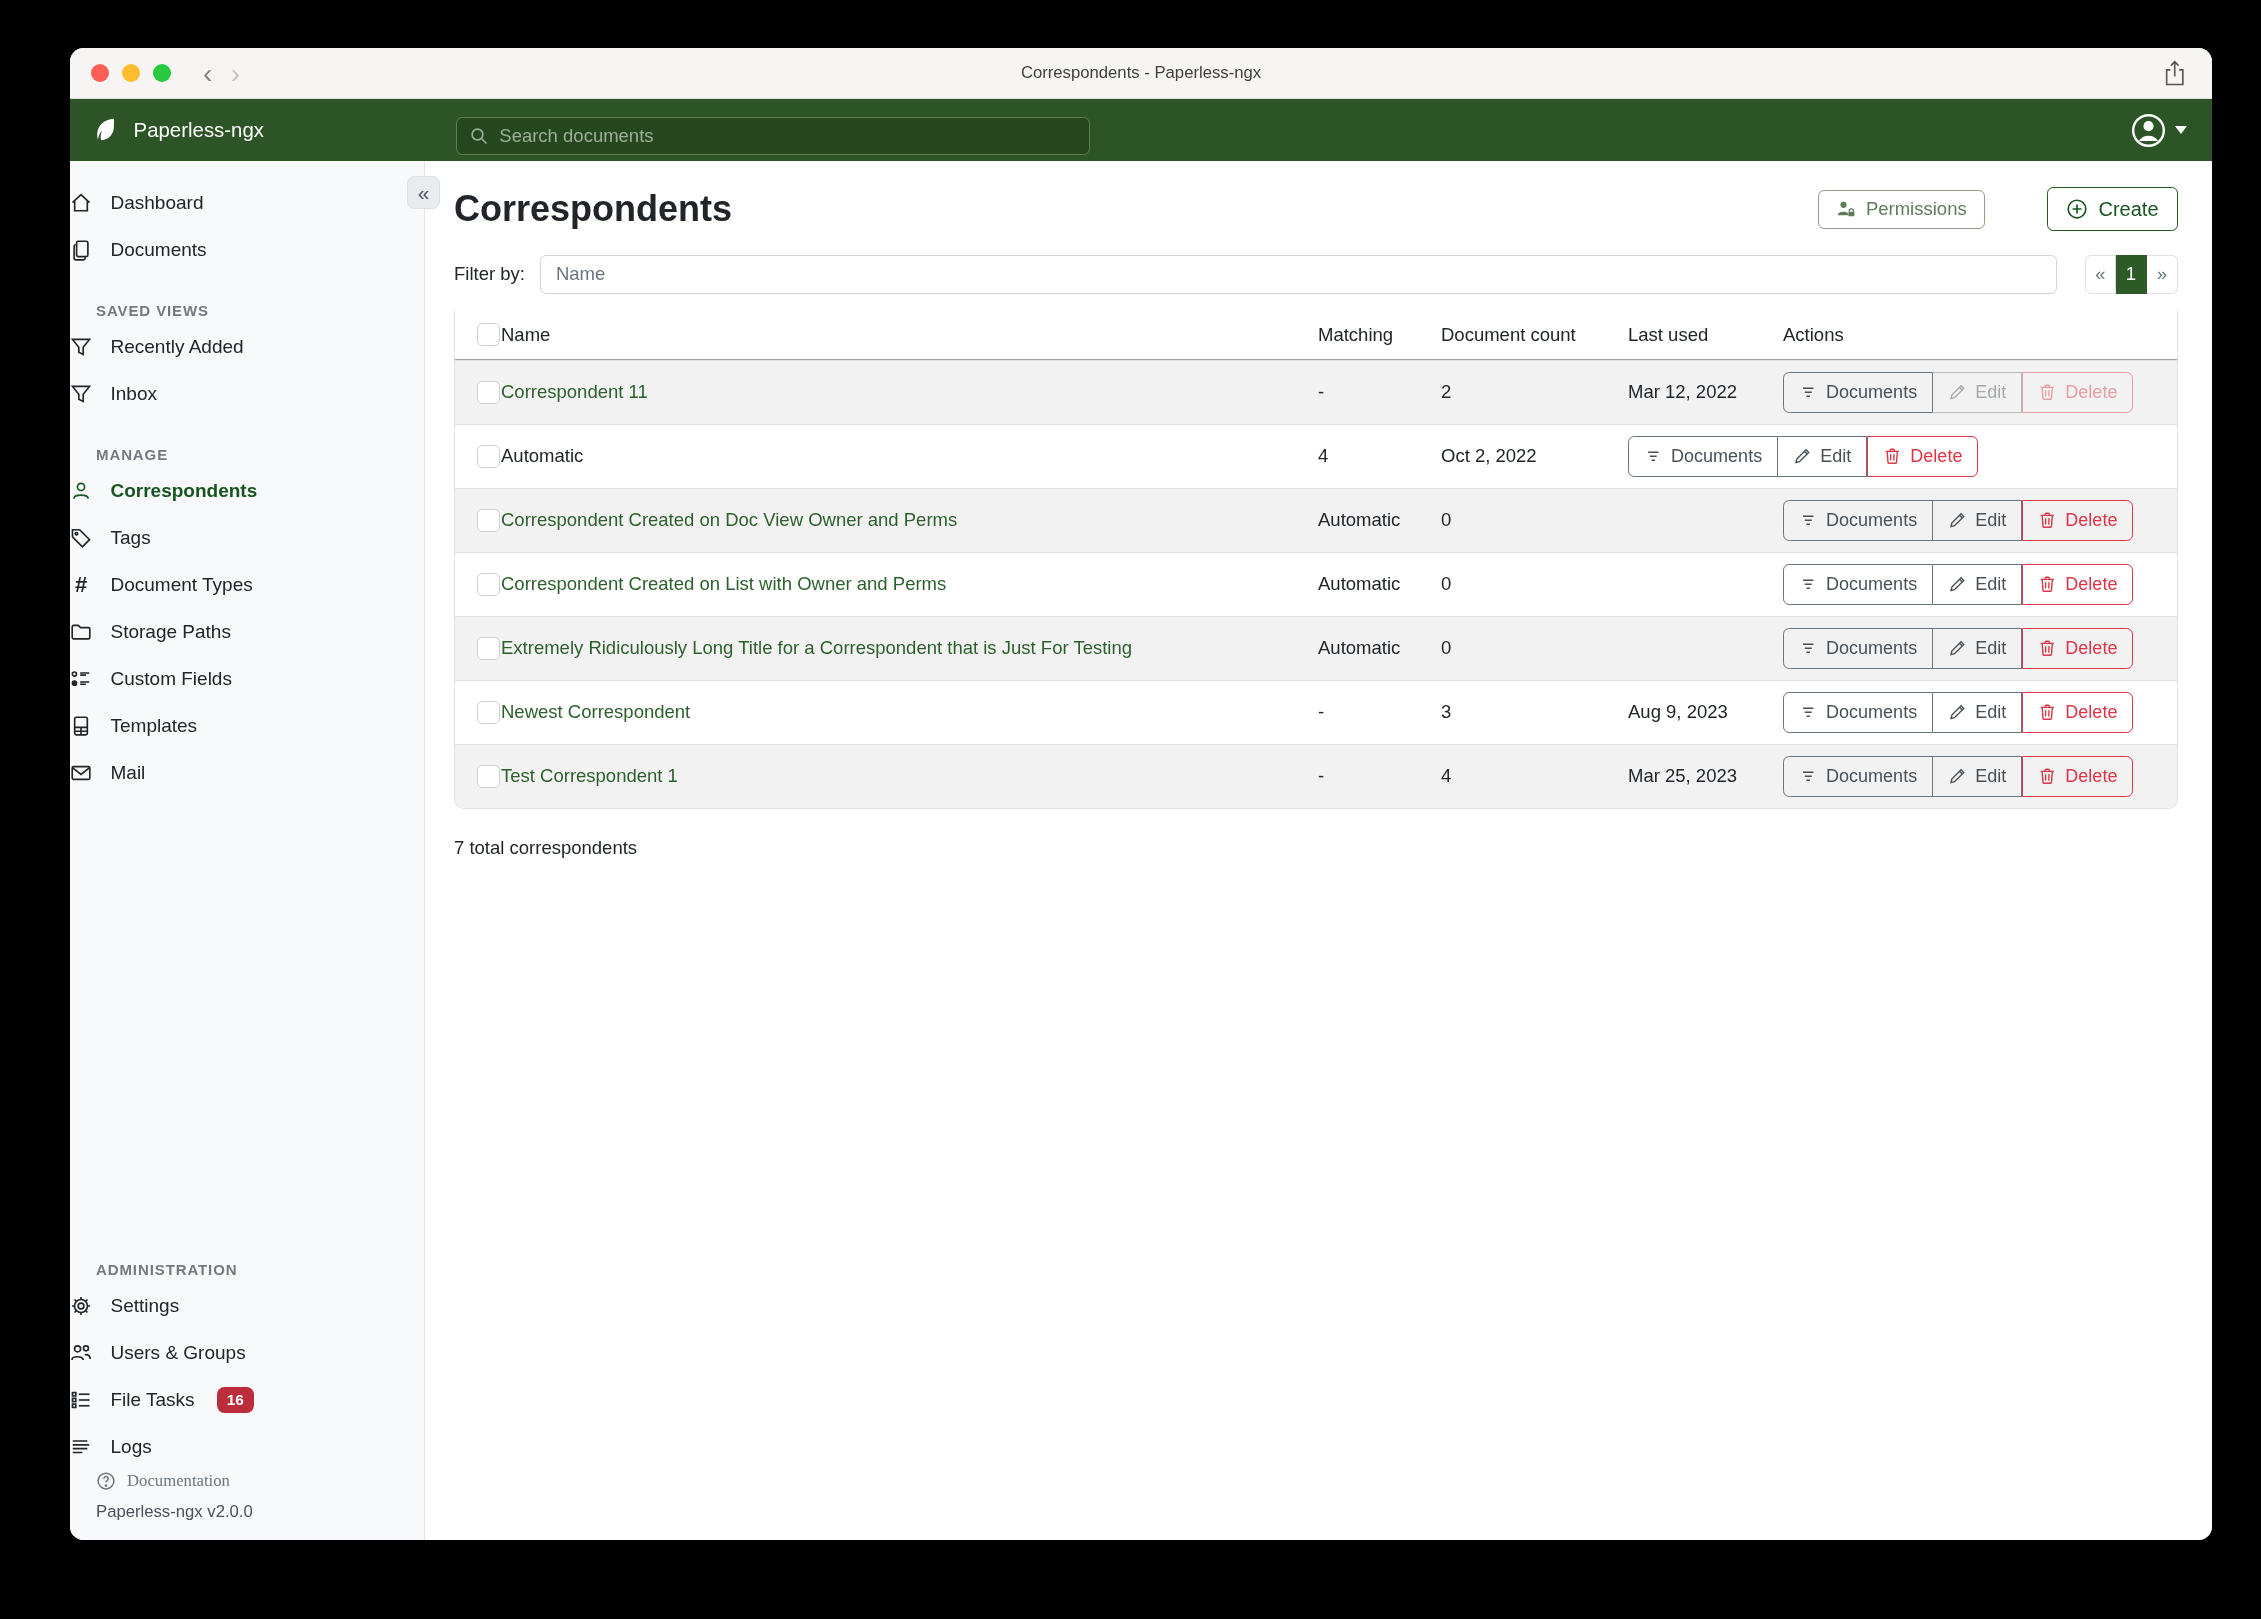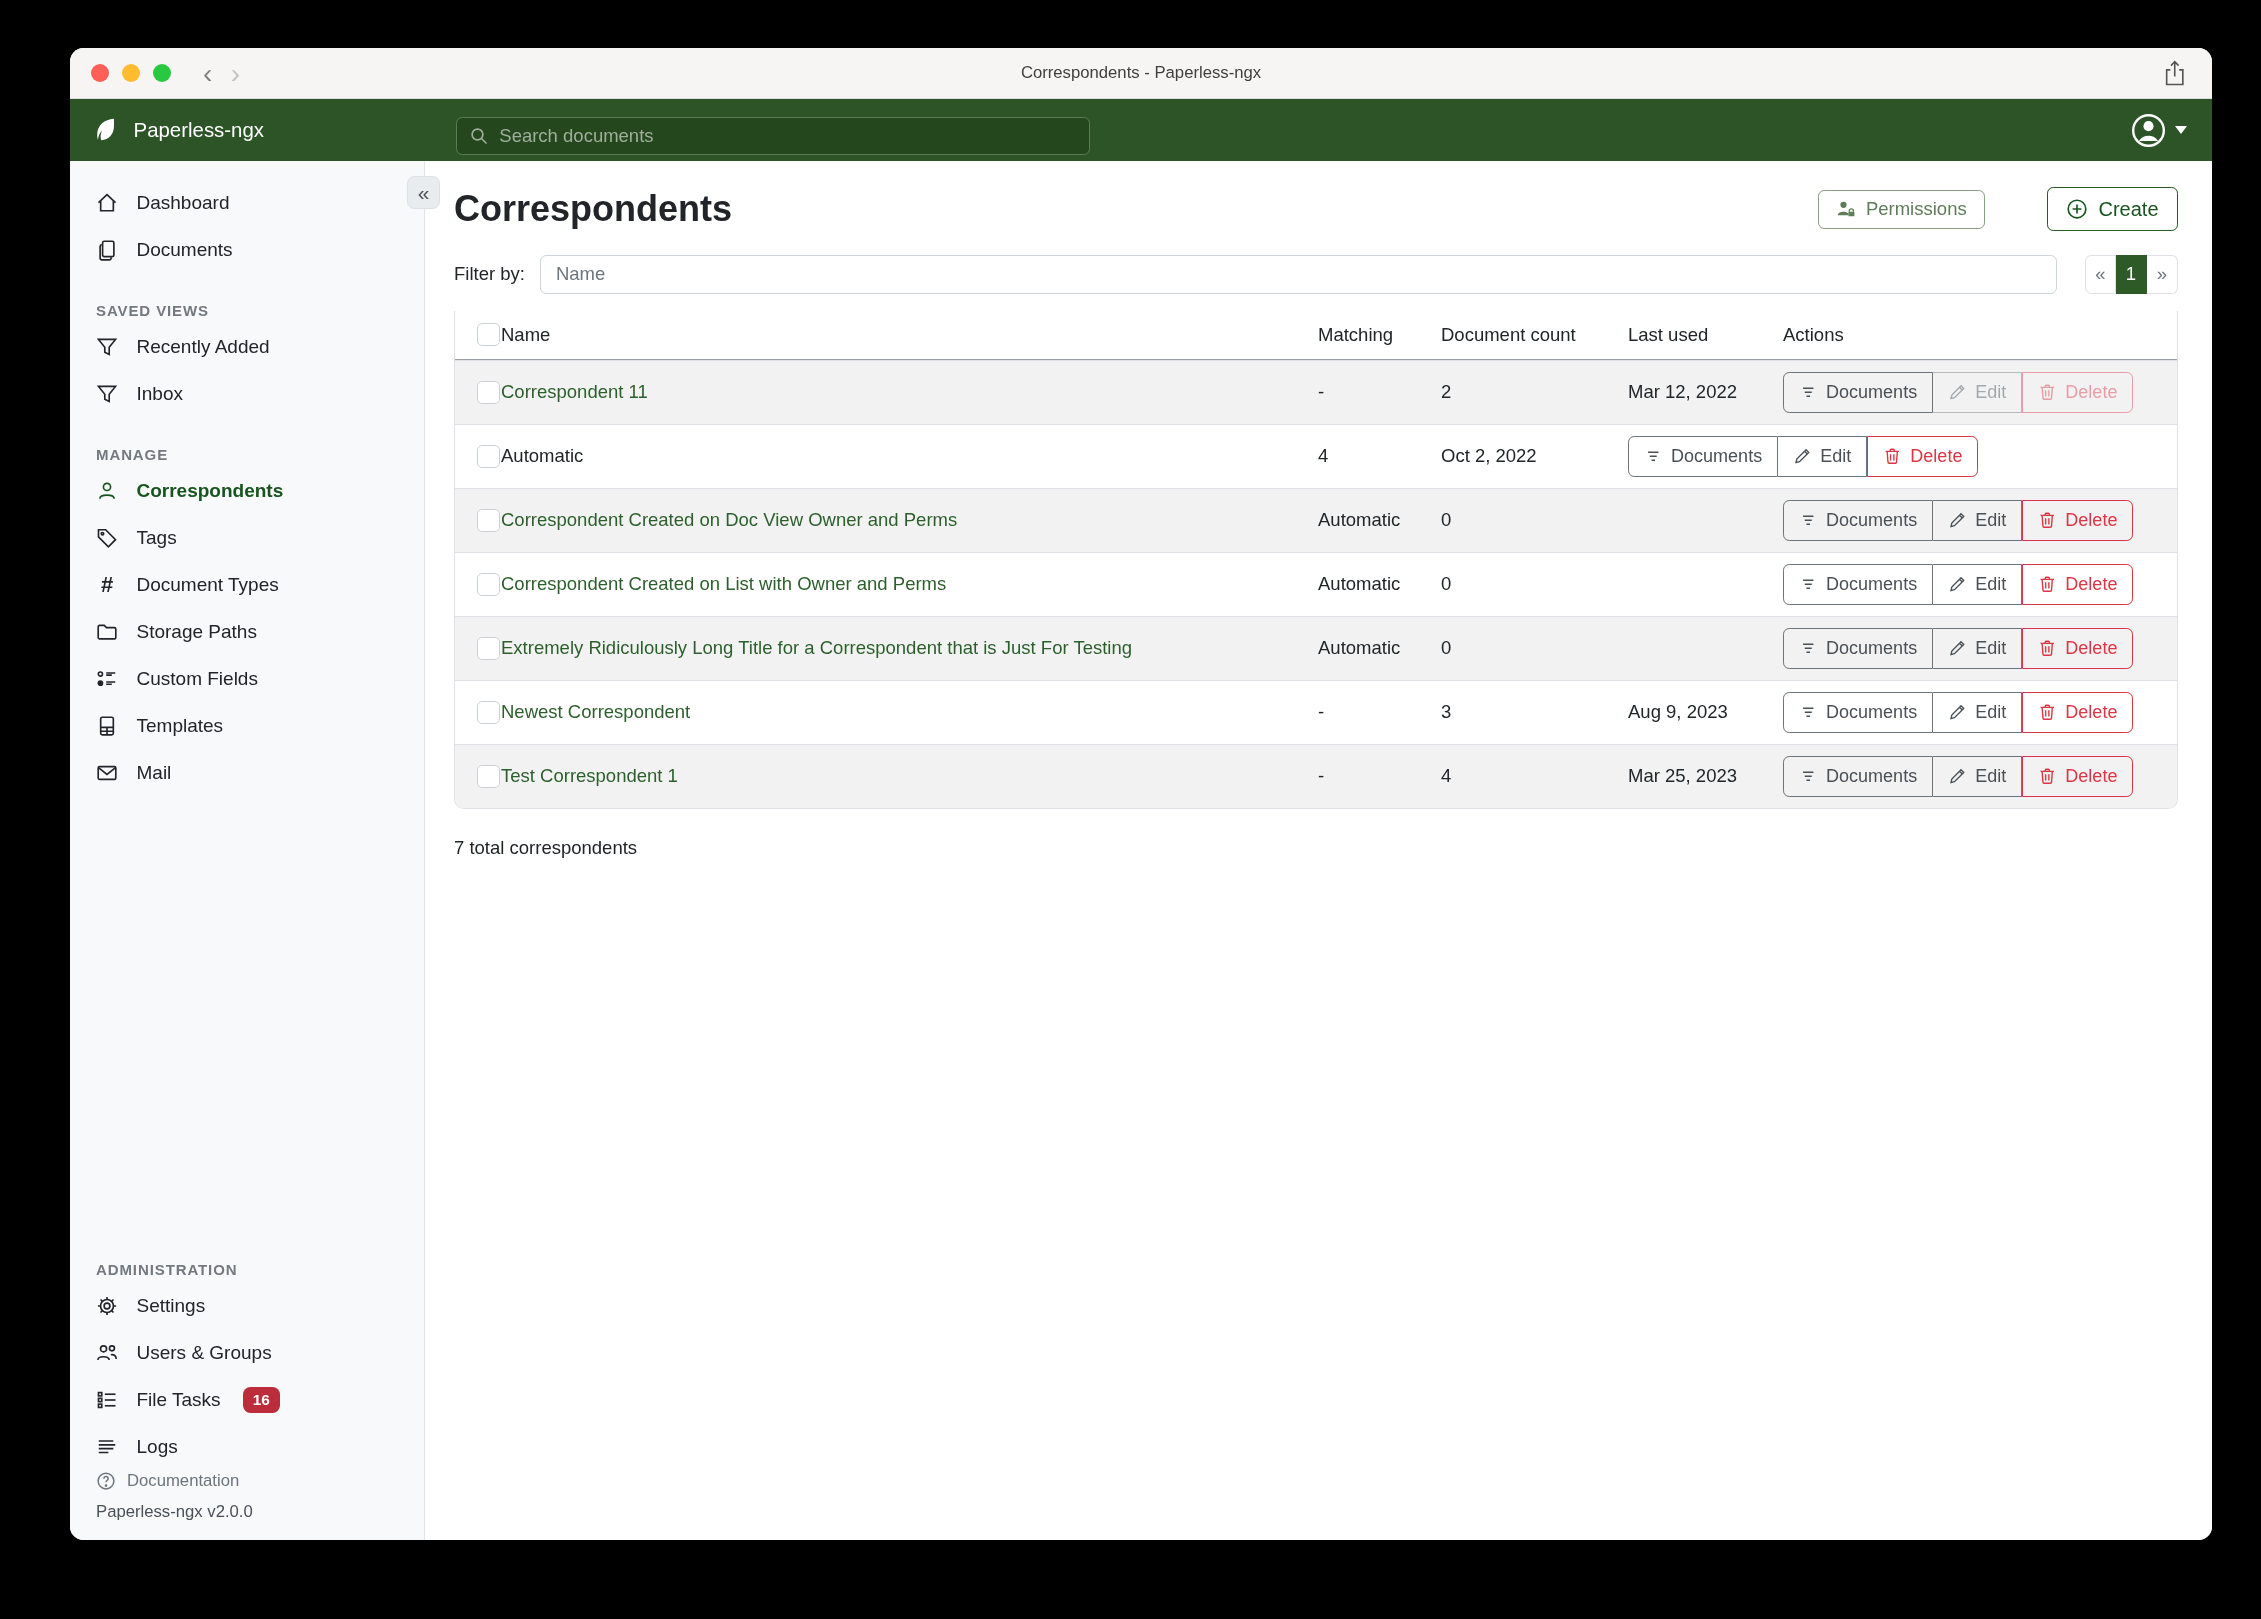--- a/index.html
+++ b/index.html
@@ -35,33 +35,33 @@
   .searchbox input::placeholder { color:#9fae9b; }
   .userarea { position:absolute; right:25px; top:13.6px; display:flex; align-items:center; gap:8.6px; color:#fff; }
   .userarea svg.avatar { width:35px; height:35px; }
   .caret { width:0; height:0; border-left:6.8px solid transparent; border-right:6.8px solid transparent;
     border-top:8px solid #fff; }
 
   
   .appbody { flex:1; display:flex; min-height:0; position:relative; }
   .sidebar { width:355px; background:#f8f9fa; border-right:0.6px solid #e0e3e7;
     display:flex; flex-direction:column; padding-top:18.5px; flex:0 0 auto; }
-  .side-item { display:flex; align-items:center; gap:18.5px; height:47px; padding-left:26px;
+  .side-item { display:flex; align-items:center; gap:18.5px; height:47px; 
     font-size:19px; color:#212529; cursor:default; }
   .side-item svg { width:22px; height:22px; flex:0 0 auto; color:#212529; }
   .side-item.active { color:#17541f; font-weight:700; }
   .side-item.active svg { color:#17541f; }
   .side-sec { margin:28px 0 5px 26px; font-size:15px; font-weight:600; letter-spacing:0.9px;
     color:#73797f; }
   .hash { font-size:22px; font-weight:600; width:22px; text-align:center; }
   .badge { background:#bb2d3b; color:#fff; font-size:15.4px; font-weight:700;
     border-radius:7.4px; padding:3.7px 10px; margin-left:3.7px; }
   .side-spacer { flex:1; }
   .side-doc { display:flex; align-items:center; gap:11px; margin:0 0 11px 26px;
-    font-size:16.7px; color:#6c757d; }
+    font-size:16.7px; color:#6c757d;font-family:Liberation Serif, serif; }
   .side-doc svg { width:20px; height:20px; }
   .side-ver { margin:0 0 18.5px 26px; font-size:16.7px; color:#495057; }
 
   .collapse-btn { position:absolute; left:337px; top:15px; width:33px; height:33px;
     background:#e9ecef; border:0.6px solid #dde0e3; border-radius:7.4px; color:#495057;
     font-size:21px; display:flex; align-items:center; justify-content:center; z-index:5; }
 
   
   .main { flex:1; background:#fff; padding:26px 34px 0 29px; overflow:hidden; }
   .header-row { display:flex; align-items:center; }

